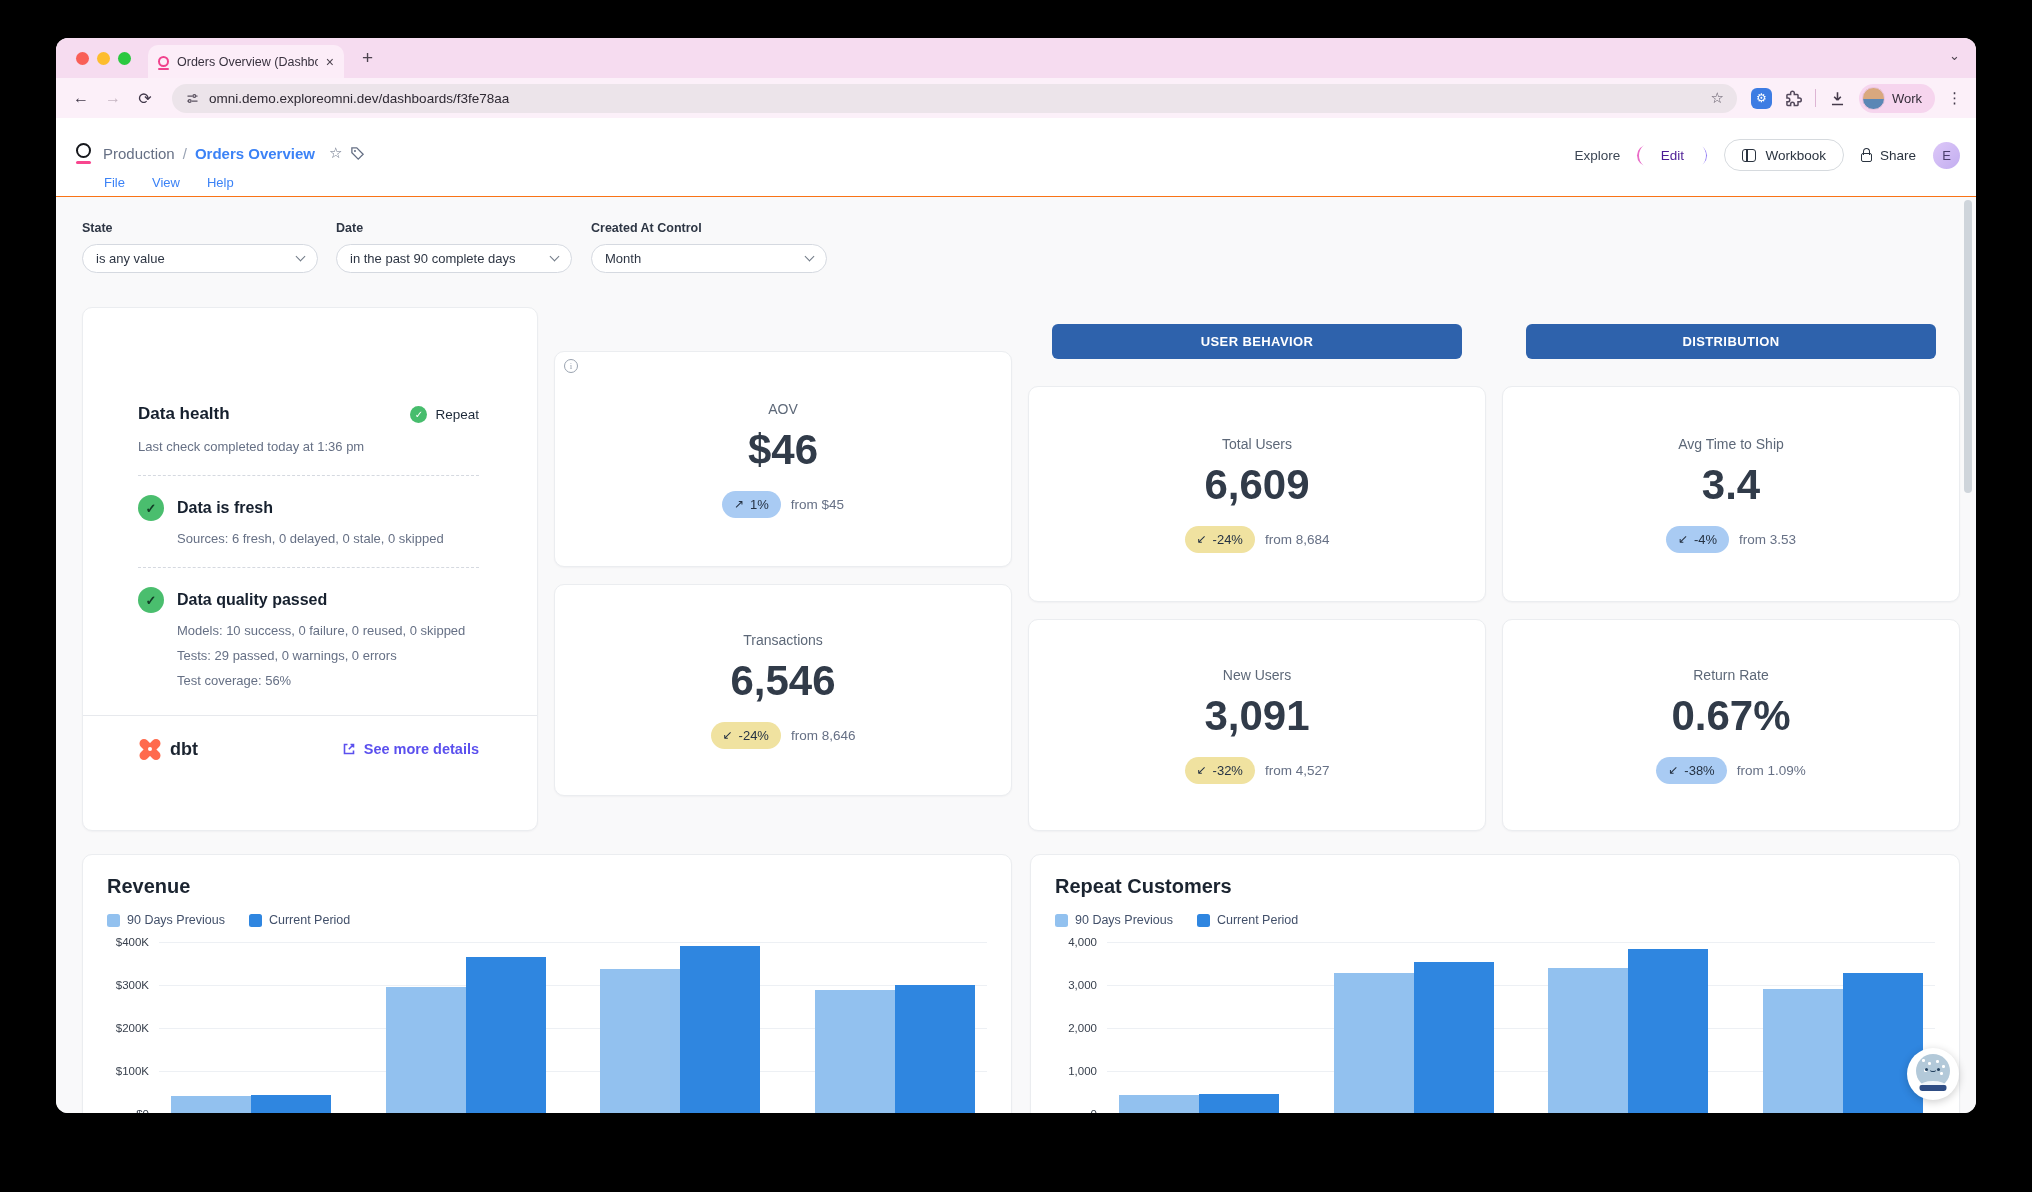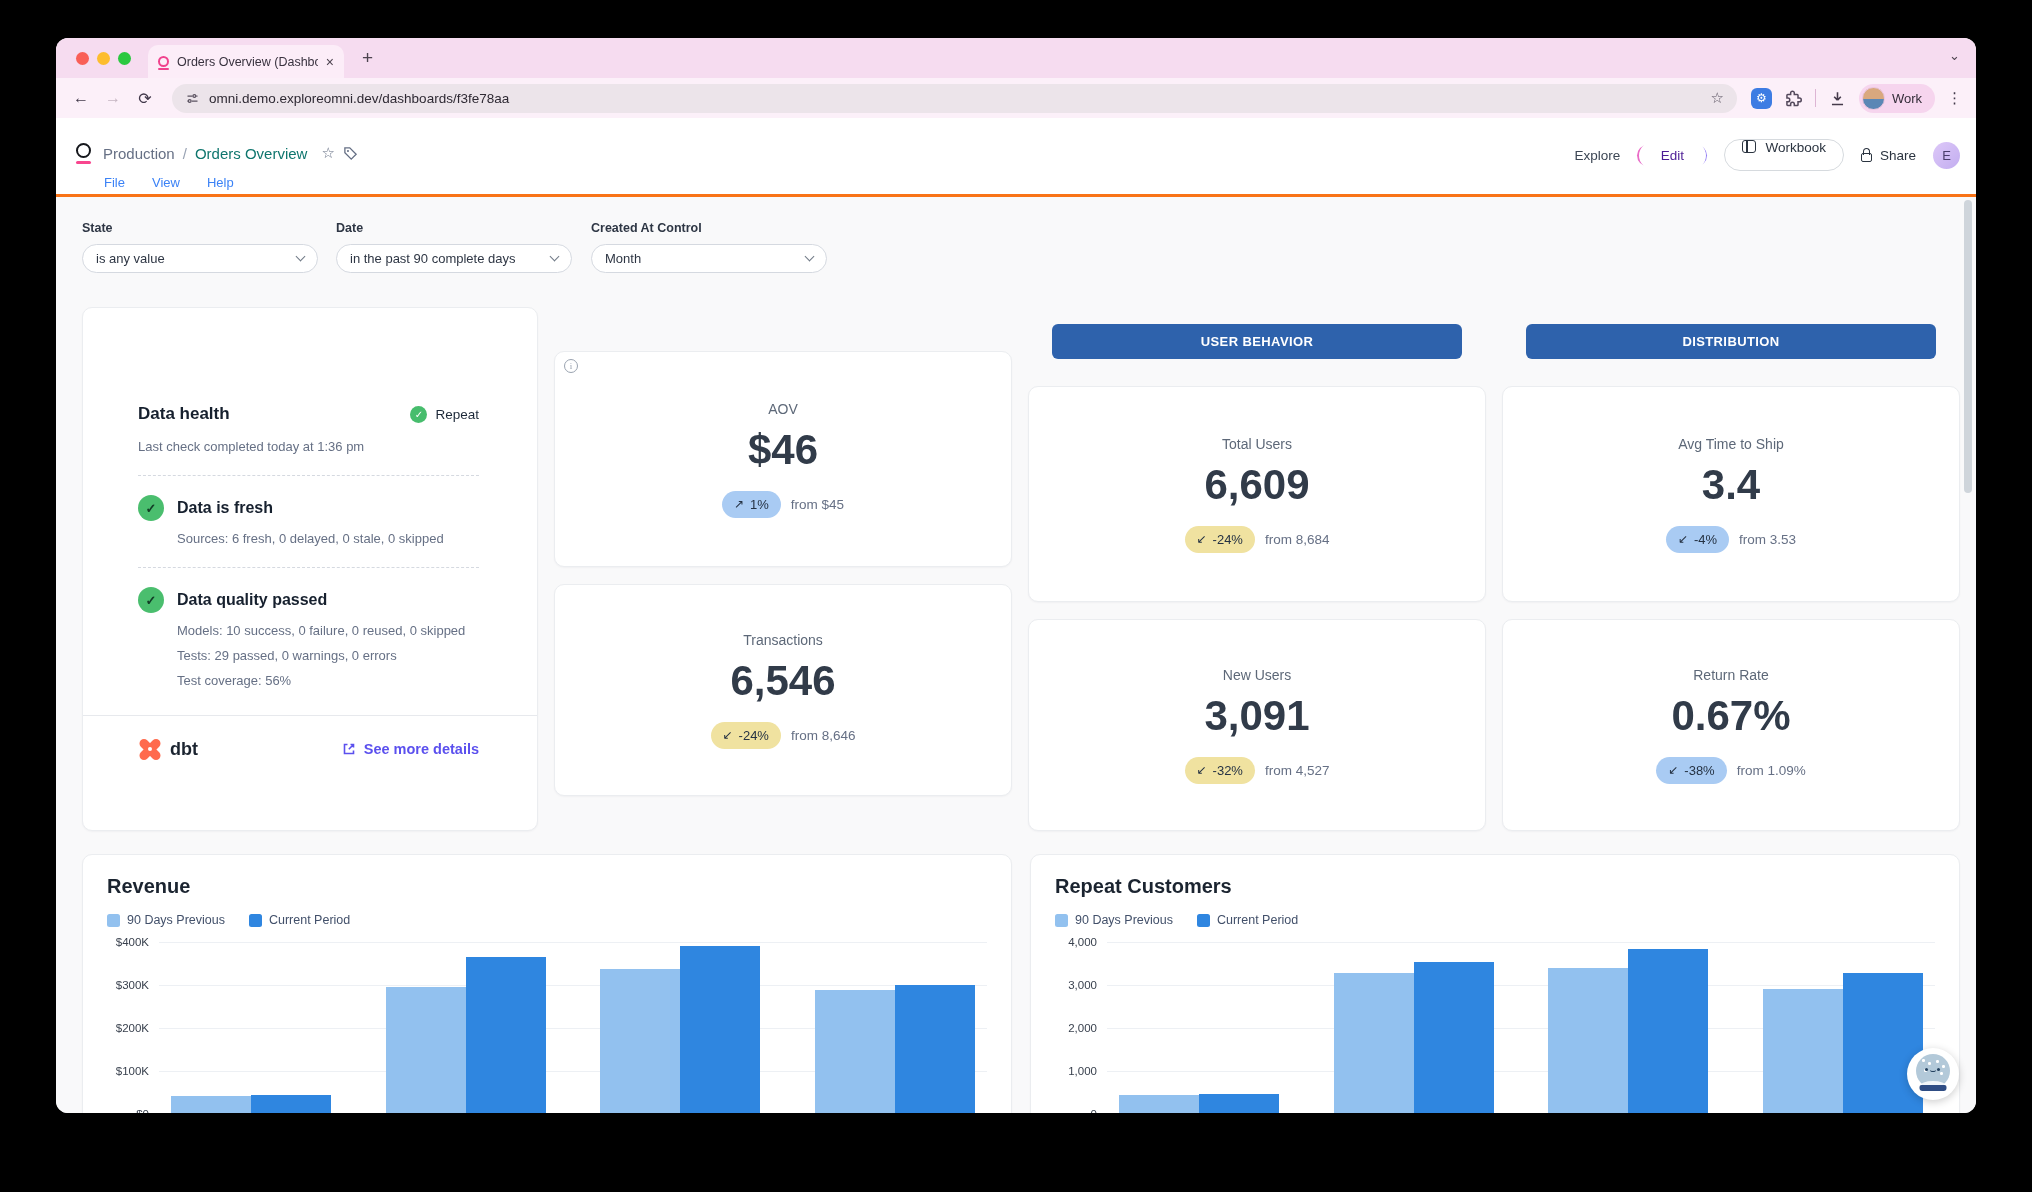--- a/index.html
+++ b/index.html
@@ -29,32 +29,32 @@
   .ob-star{font-size:15px;color:#5a5361}
   .tbr{display:flex;align-items:center;gap:12px}
   .ext-blue{width:21px;height:21px;border-radius:6px;background:#3d7ce3;color:#fff;display:grid;place-items:center;font-size:12px}
   .sep{width:1px;height:18px;background:#ddb5d4}
   .profile{height:29px;background:#f6d5ee;border-radius:15px;display:flex;align-items:center;gap:7px;padding:0 13px 0 3px}
   .pavatar{width:23px;height:23px;border-radius:50%;background:linear-gradient(#d9a87e 54%,#5b87b5 54%);border:1px solid #e9c4dc}
   .pname{font-size:13px;color:#332c38}
   .kebab{font-size:15px;color:#41384a;margin-right:2px}
 
   
-  .appbar{height:79px;background:#fff;position:relative;border-bottom:3px solid #f97316}
+  .appbar{height:79px;background:#fff;position:relative;border-bottom:1px solid #f97316}
   .omni{position:absolute;left:20px;top:25px;width:15px;height:15px;border:2.6px solid #15171c;border-radius:50%}
   .omni::after{content:"";position:absolute;left:-2px;right:-2px;bottom:-8px;height:3px;background:#f8468e;border-radius:2px}
   .crumbs{position:absolute;left:47px;top:26px;display:flex;align-items:center;gap:8px;font-size:15px}
-  .crumb-proj{color:#667085}.crumb-sep{color:#98a2b3}.crumb-page{color:#0f766e;font-weight:400}
+  .crumb-proj{color:#667085}.crumb-sep{color:#98a2b3}.crumb-page{color:#3b82f6;font-weight:700}
   .hstar{color:#667085;font-size:15px;margin-left:6px}
   .menus{position:absolute;left:48px;top:57px;display:flex;gap:27px;font-size:13px;color:#3b82f6}
   .rightgrp{position:absolute;right:16px;top:21px;display:flex;align-items:center;gap:17px}
   .explore{font-size:13.5px;color:#3c4654}
   .edit-pill{padding:1.5px;border-radius:16px;background:linear-gradient(100deg,#ee6cc5,#8e7cf5)}
   .edit-inner{background:#fff;border-radius:15px;padding:6px 22px;font-size:13.5px;color:#4c1d95}
-  .wb-pill{border:1px solid #d6dade;border-radius:17px;height:32px;display:flex;gap:9px;padding:0 17px;font-size:13.5px;color:#2b3440;background:#fff}
+  .wb-pill{border:1px solid #d6dade;border-radius:17px;height:32px;display:flex;align-items:center;gap:9px;padding:0 17px;font-size:13.5px;color:#2b3440;background:#fff}
   .wbic{width:14px;height:13px;border:1.6px solid #2b3440;border-radius:3px;position:relative}
   .wbic::before{content:"";position:absolute;left:3px;top:0;bottom:0;width:1.6px;background:#2b3440}
   .share{display:flex;align-items:center;gap:8px;font-size:13.5px;color:#2b3440}
   .lock{width:11px;height:9px;border:1.5px solid #2b3440;border-radius:2px;position:relative;margin-top:5px}
   .lock::before{content:"";position:absolute;top:-6px;left:1.2px;width:5px;height:6px;border:1.5px solid #2b3440;border-bottom:none;border-radius:4px 4px 0 0}
   .avatarE{width:27px;height:27px;border-radius:50%;background:linear-gradient(135deg,#ddc8f8,#c2adf0);color:#4a3d6b;font-size:13px;display:grid;place-items:center}
 
   
   .content{position:absolute;left:0;right:0;top:159px;bottom:0;background:#f9f9fa}
   .filter{position:absolute;top:24px;width:236px}

